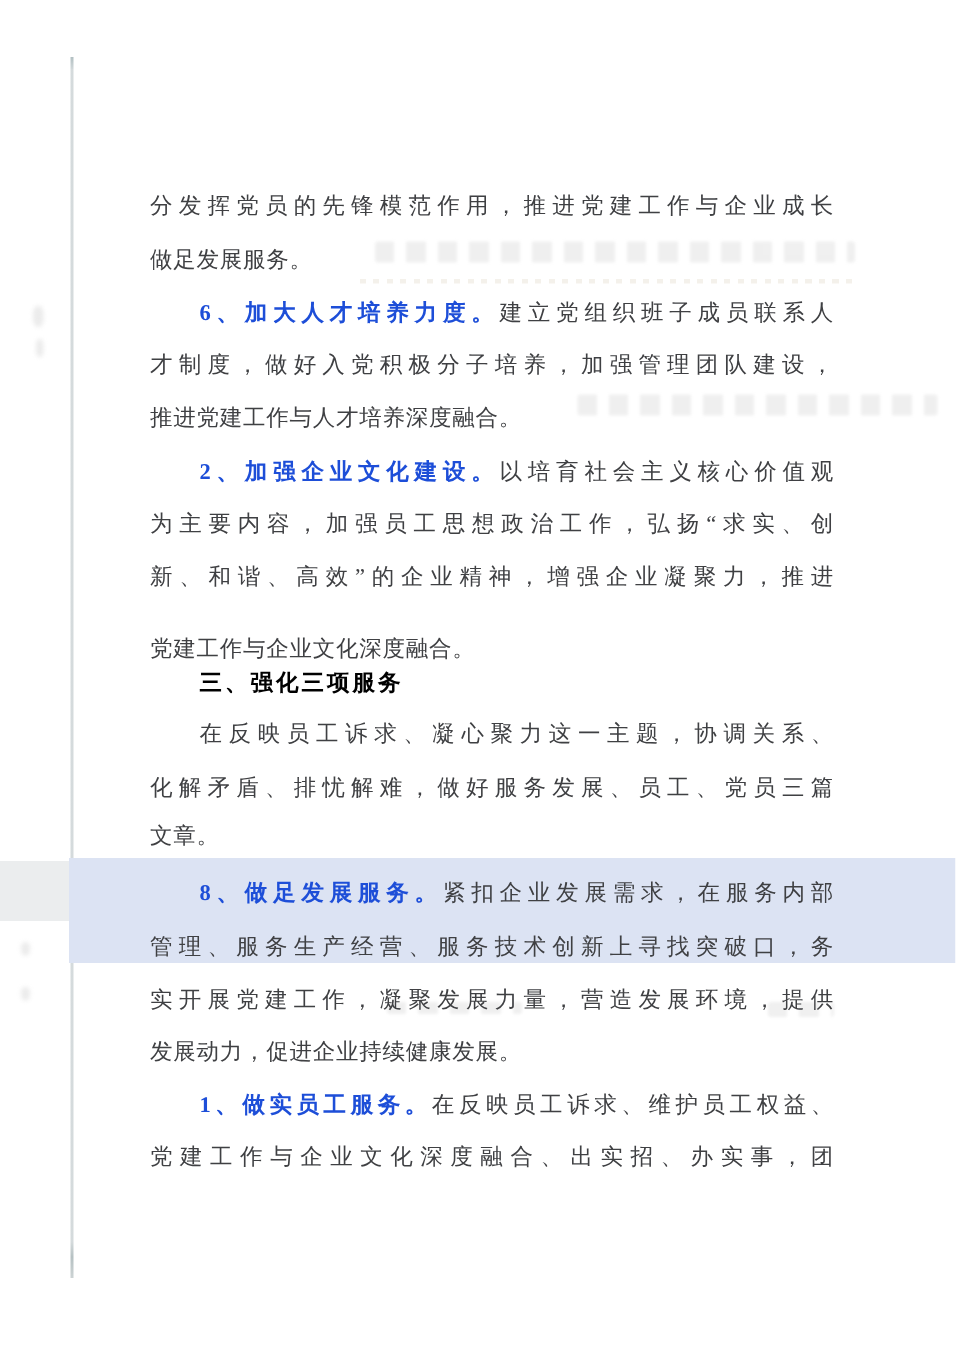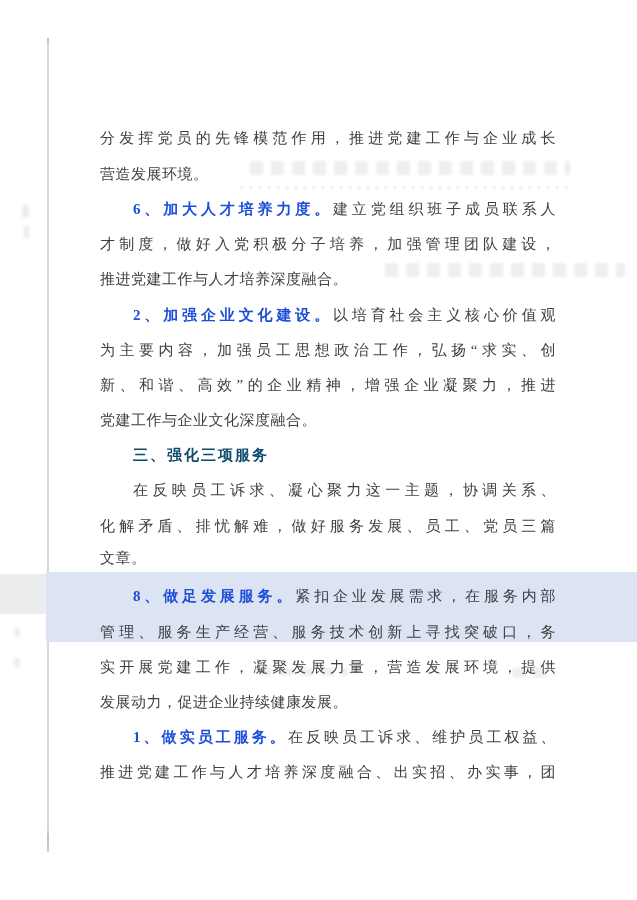--- a/index.html
+++ b/index.html
@@ -23,22 +23,22 @@
 
   
   .ln{
     position:absolute;left:100px;width:456px;height:31px;line-height:31px;
     font-size:15px;color:#3f4043;letter-spacing:.5px;white-space:nowrap;
   }
   .just{white-space:normal;text-align:justify;text-align-last:justify;}
   .ind{padding-left:33px;width:423px;}
   .lead{font-weight:bold;color:#1d4ed8;}
   .heading{
-    font-family:Liberation Serif, serif;
-    font-weight:bold;color:#0c4a6e;letter-spacing:2px;
+    font-family:Liberation Sans, sans-serif;
+    font-weight:bold;color:#000000;letter-spacing:2px;
   }
 
   
   .ghost{
     position:absolute;height:14px;opacity:.28;filter:blur(1.2px);border-radius:2px;
     background:repeating-linear-gradient(90deg,#c9c9c9 0 13px,rgba(255,255,255,0) 13px 21px);
   }
   .noise-line{
     position:absolute;height:3px;opacity:.14;filter:blur(.4px);
     background:repeating-linear-gradient(90deg,#b9a27a 0 4px,rgba(255,255,255,0) 4px 9px);
@@ -57,36 +57,36 @@
 <div class="ghost" style="left:385px;top:263px;width:240px;"></div>
 <div class="ghost" style="left:258px;top:668px;width:90px;height:8px;"></div>
 <div class="ghost" style="left:512px;top:668px;width:44px;height:10px;"></div>
 <div class="noise-line" style="left:240px;top:186px;width:330px;"></div>
 <div class="smudge" style="left:22px;top:204px;width:7px;height:14px;"></div>
 <div class="smudge" style="left:24px;top:226px;width:5px;height:12px;"></div>
 <div class="smudge" style="left:14px;top:628px;width:6px;height:9px;"></div>
 <div class="smudge" style="left:14px;top:658px;width:6px;height:9px;"></div>
 
 <div class="ln just" style="top:123px"><span>分发挥党员的先锋模范作用，推进党建工作与企业成长</span></div>
-<div class="ln" style="top:159px"><span>营造发展环境。</span></div>
+<div class="ln" style="top:159px"><span>做足发展服务。</span></div>
 
 <div class="ln just ind" style="top:194px"><span class="lead">6、加大人才培养力度。</span><span>建立党组织班子成员联系人</span></div>
 <div class="ln just" style="top:229px"><span>才制度，做好入党积极分子培养，加强管理团队建设，</span></div>
 <div class="ln" style="top:264px"><span>推进党建工作与人才培养深度融合。</span></div>
 
 <div class="ln just ind" style="top:300px"><span class="lead">2、加强企业文化建设。</span><span>以培育社会主义核心价值观</span></div>
 <div class="ln just" style="top:335px"><span>为主要内容，加强员工思想政治工作，弘扬“求实、创</span></div>
 <div class="ln just" style="top:370px"><span>新、和谐、高效”的企业精神，增强企业凝聚力，推进</span></div>
-<div class="ln" style="top:405px"><span>党建工作与企业文化深度融合。</span></div>
+<div class="ln" style="top:418px"><span>党建工作与企业文化深度融合。</span></div>
 
 <div class="ln ind heading" style="top:440px"><span>三、强化三项服务</span></div>
 
 <div class="ln just ind" style="top:475px"><span>在反映员工诉求、凝心聚力这一主题，协调关系、</span></div>
 <div class="ln just" style="top:511px"><span>化解矛盾、排忧解难，做好服务发展、员工、党员三篇</span></div>
 <div class="ln" style="top:543px"><span>文章。</span></div>
 
 <div class="ln just ind" style="top:581px"><span class="lead">8、做足发展服务。</span><span>紧扣企业发展需求，在服务内部</span></div>
 <div class="ln just" style="top:617px"><span>管理、服务生产经营、服务技术创新上寻找突破口，务</span></div>
 <div class="ln just" style="top:652px"><span>实开展党建工作，凝聚发展力量，营造发展环境，提供</span></div>
 <div class="ln" style="top:687px"><span>发展动力，促进企业持续健康发展。</span></div>
 
 <div class="ln just ind" style="top:722px"><span class="lead">1、做实员工服务。</span><span>在反映员工诉求、维护员工权益、</span></div>
-<div class="ln just" style="top:757px"><span>推进党建工作与人才培养深度融合、出实招、办实事，团</span></div>
+<div class="ln just" style="top:757px"><span>党建工作与企业文化深度融合、出实招、办实事，团</span></div>
 
 </body></html>

